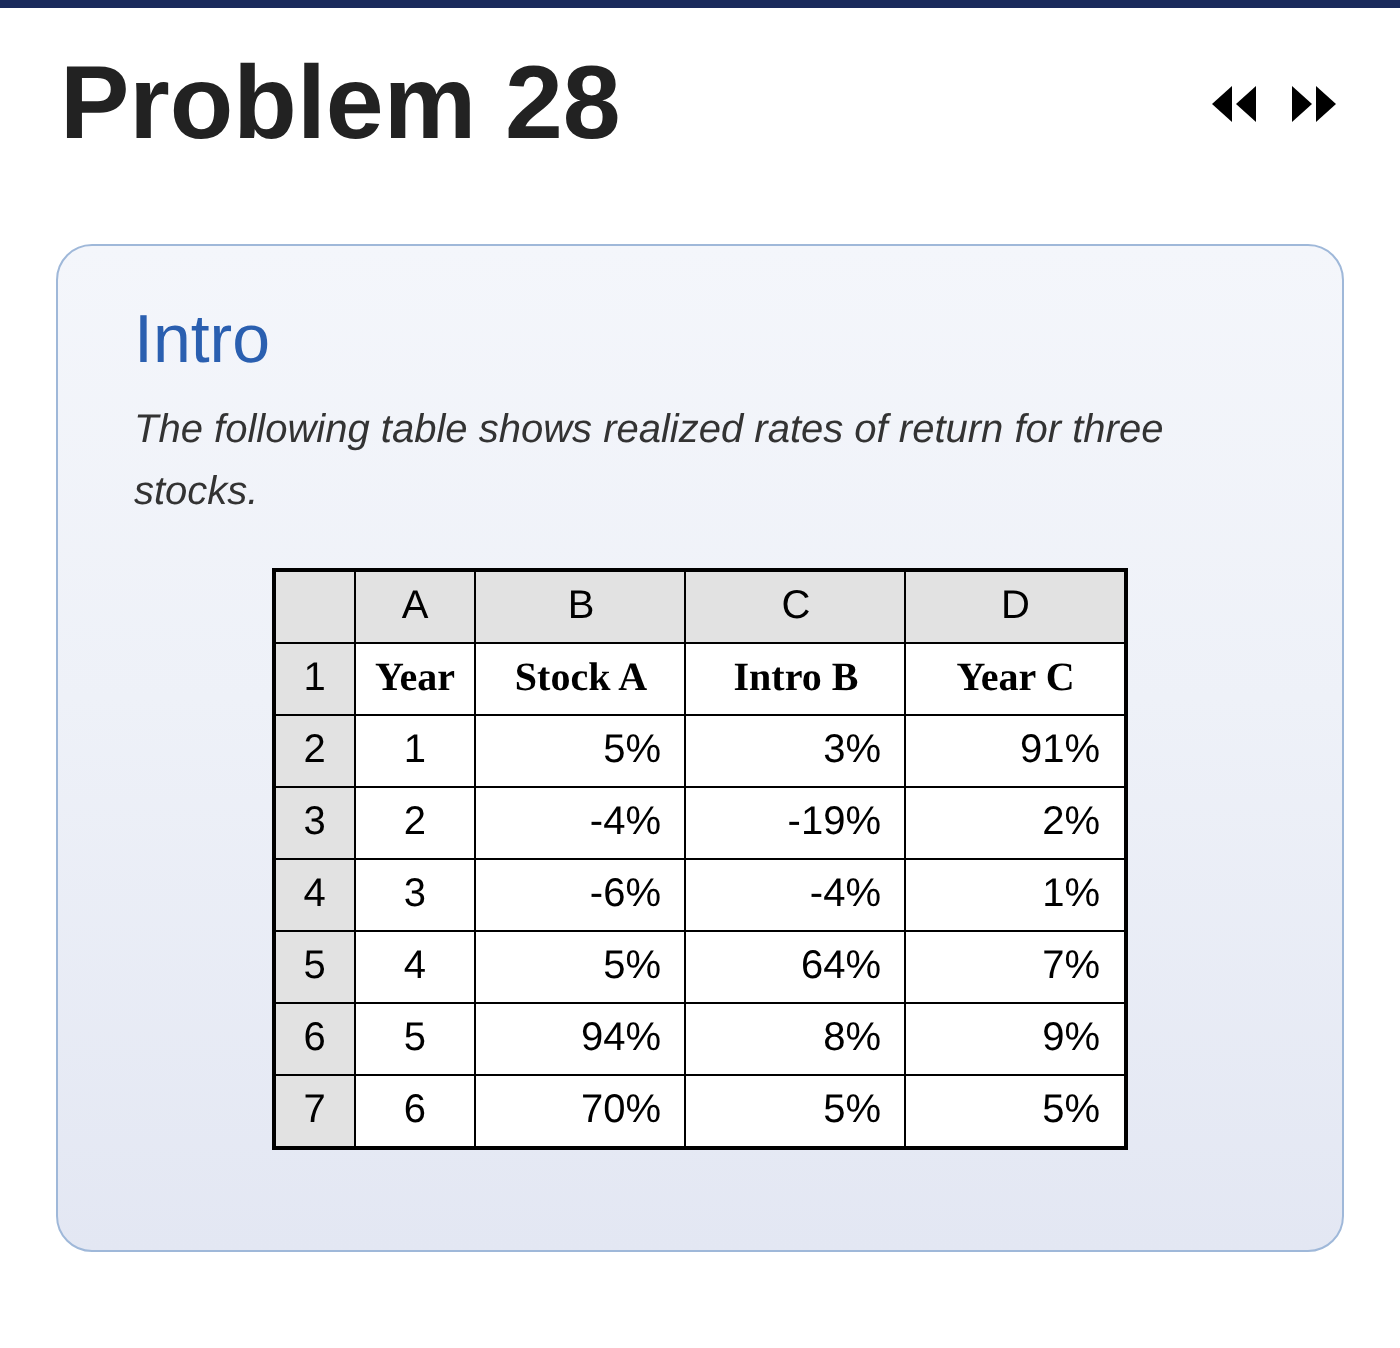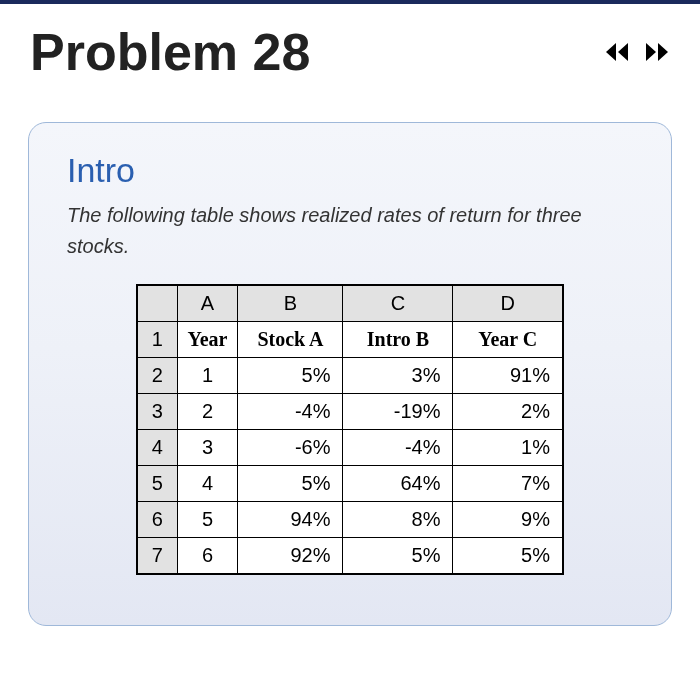--- a/index.html
+++ b/index.html
@@ -160,20 +160,20 @@
       <tr>
         <th>6</th>
         <td>5</td>
         <td class="val">94%</td>
         <td class="val">8%</td>
         <td class="val">9%</td>
       </tr>
       <tr>
         <th>7</th>
         <td>6</td>
-        <td class="val">92%</td>
+        <td class="val">70%</td>
         <td class="val">5%</td>
         <td class="val">5%</td>
       </tr>
     </tbody>
       </table>
   </div>
 </div>
 
 </body></html>

